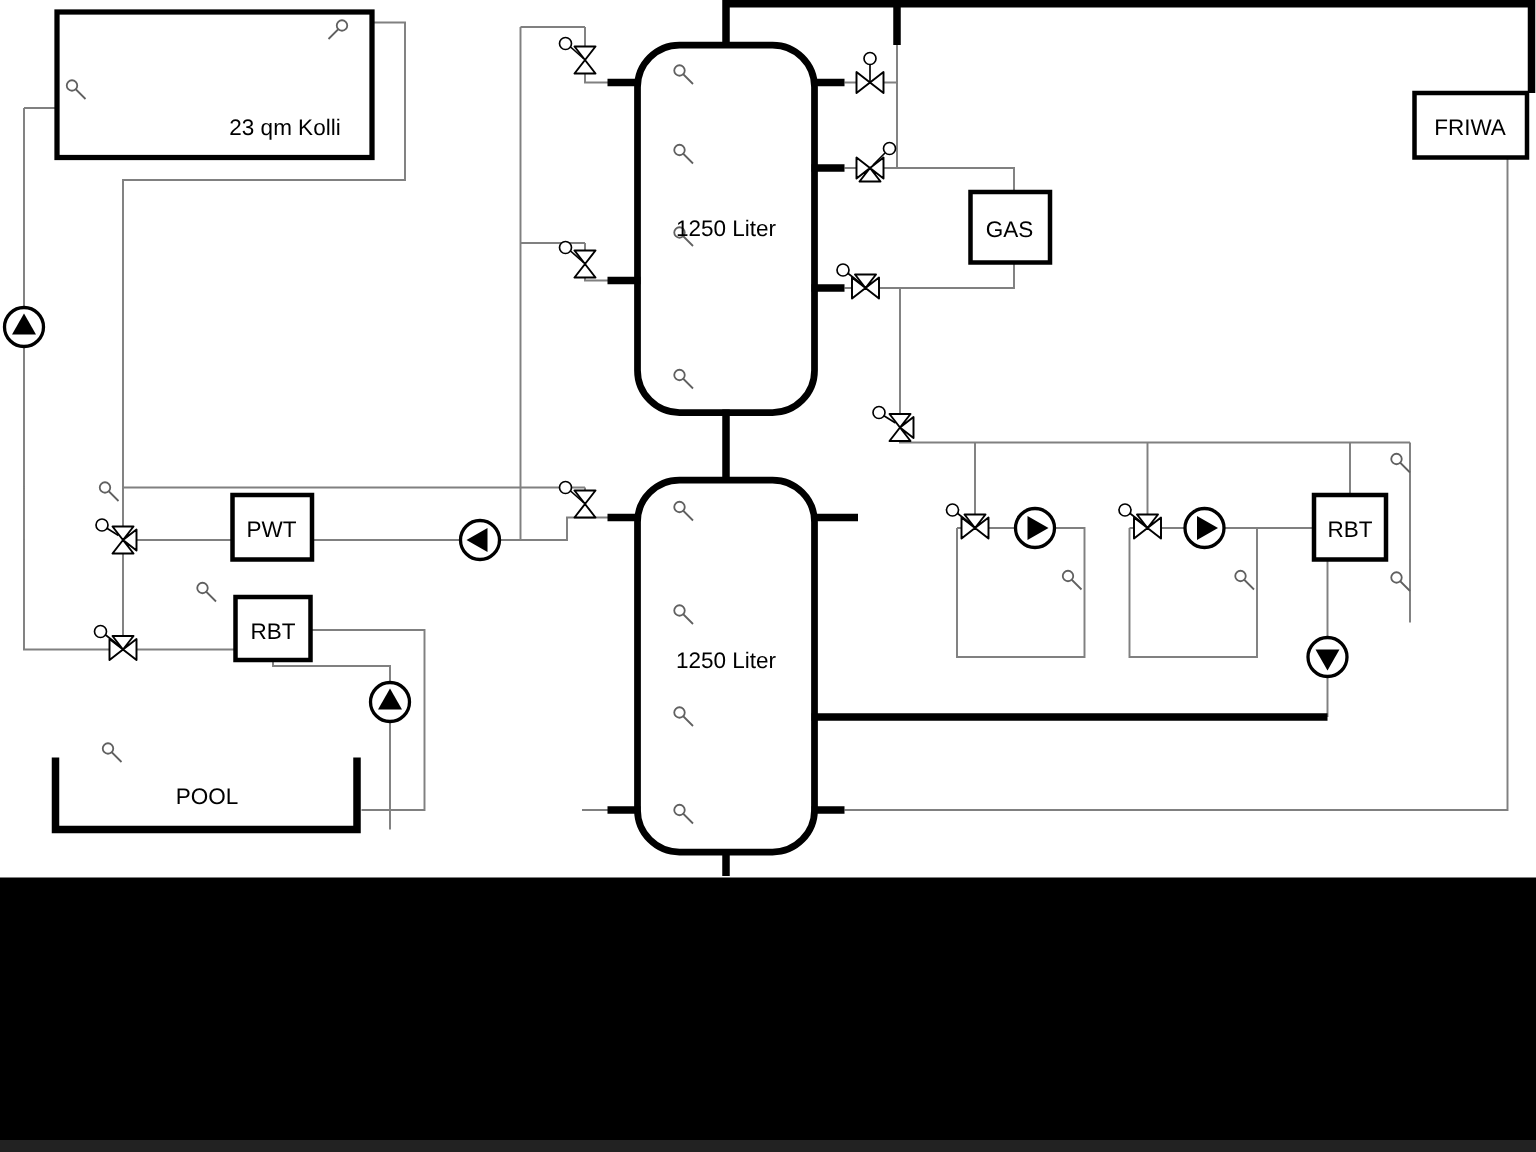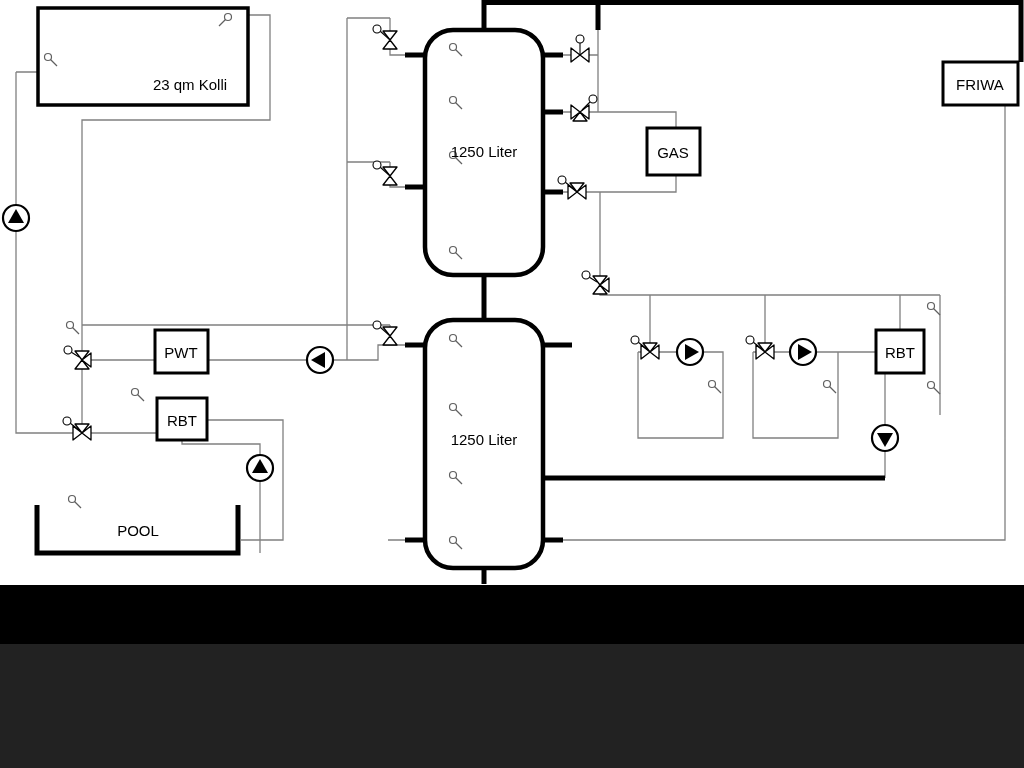--- a/index.html
+++ b/index.html
@@ -1,16 +1,16 @@
 <!DOCTYPE html>
 <html><head>
 <meta charset="utf-8">
 <style>
   html,body{margin:0;padding:0;background:#222;}
-  .stage{position:relative;width:1024px;height:644px;background:#fff;overflow:hidden;font-family:"Liberation Sans",sans-serif;}
+  .stage{position:relative;width:1024px;height:760px;background:#fff;overflow:hidden;font-family:"Liberation Sans",sans-serif;}
   svg{display:block;}
   text{font-family:"Liberation Sans","DejaVu Sans",sans-serif;fill:#000;}
   .lbl{font-size:15px;}
 </style>
 </head>
 <body>
 
 <div class="stage">
 <svg width="1024" height="768" viewBox="0 0 1024 768">
 

